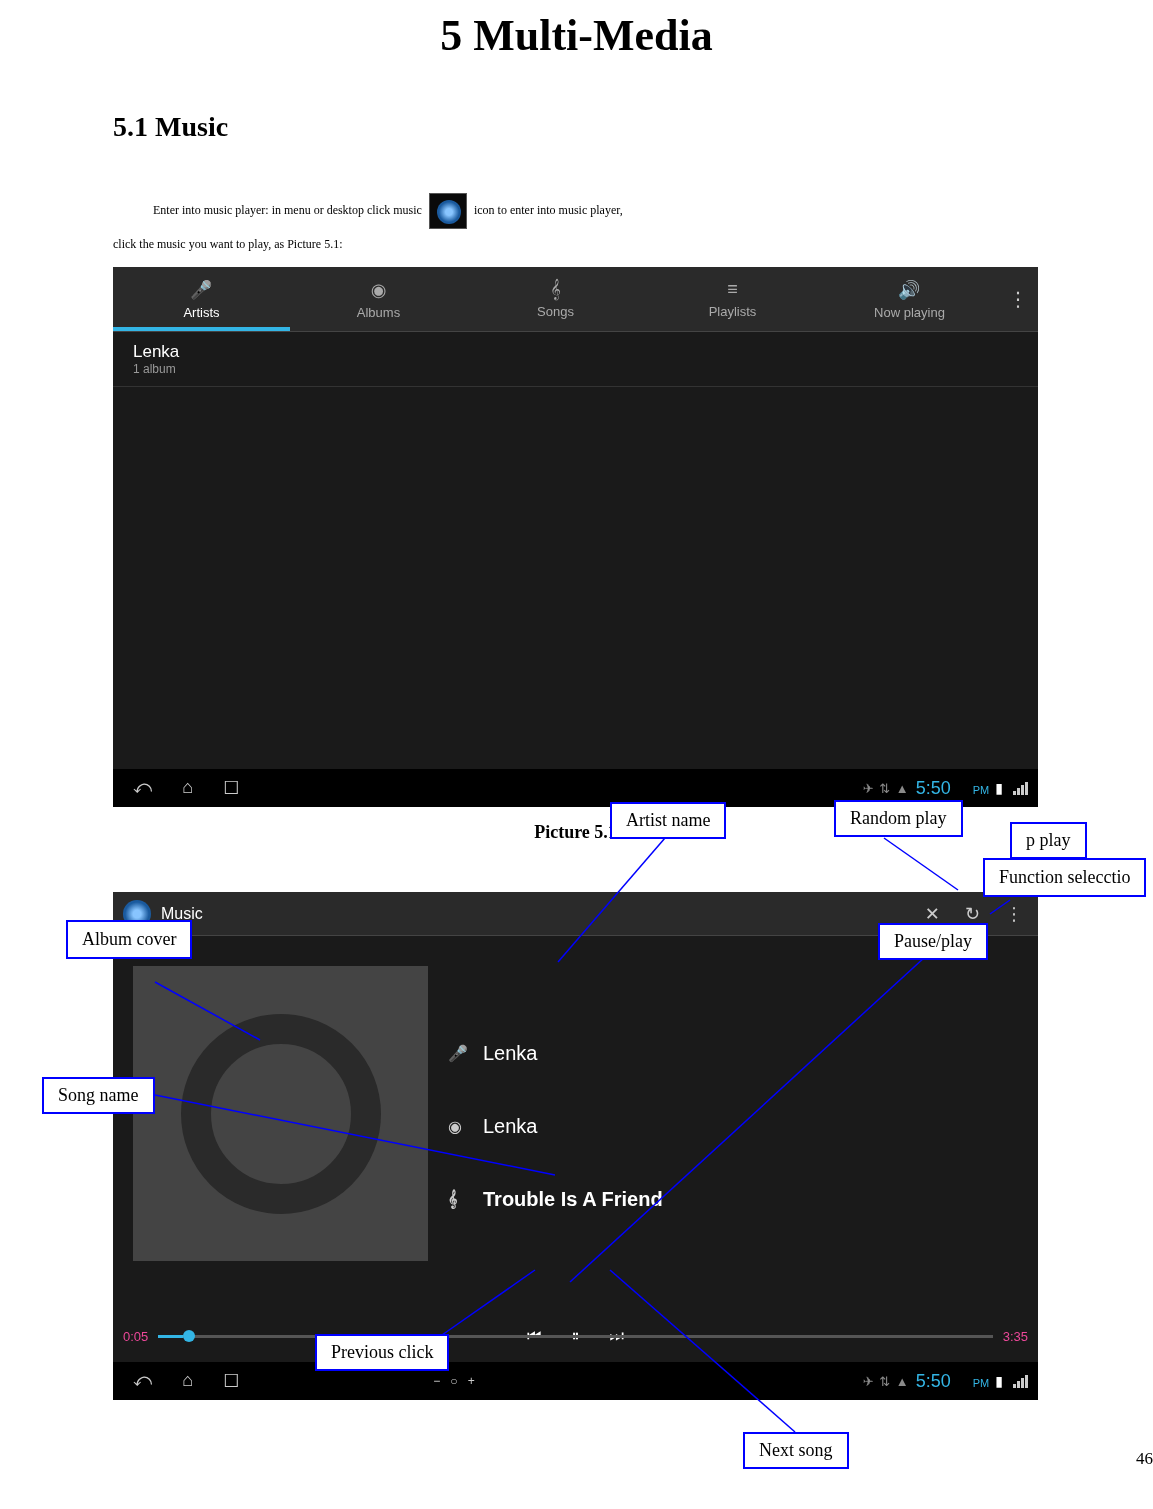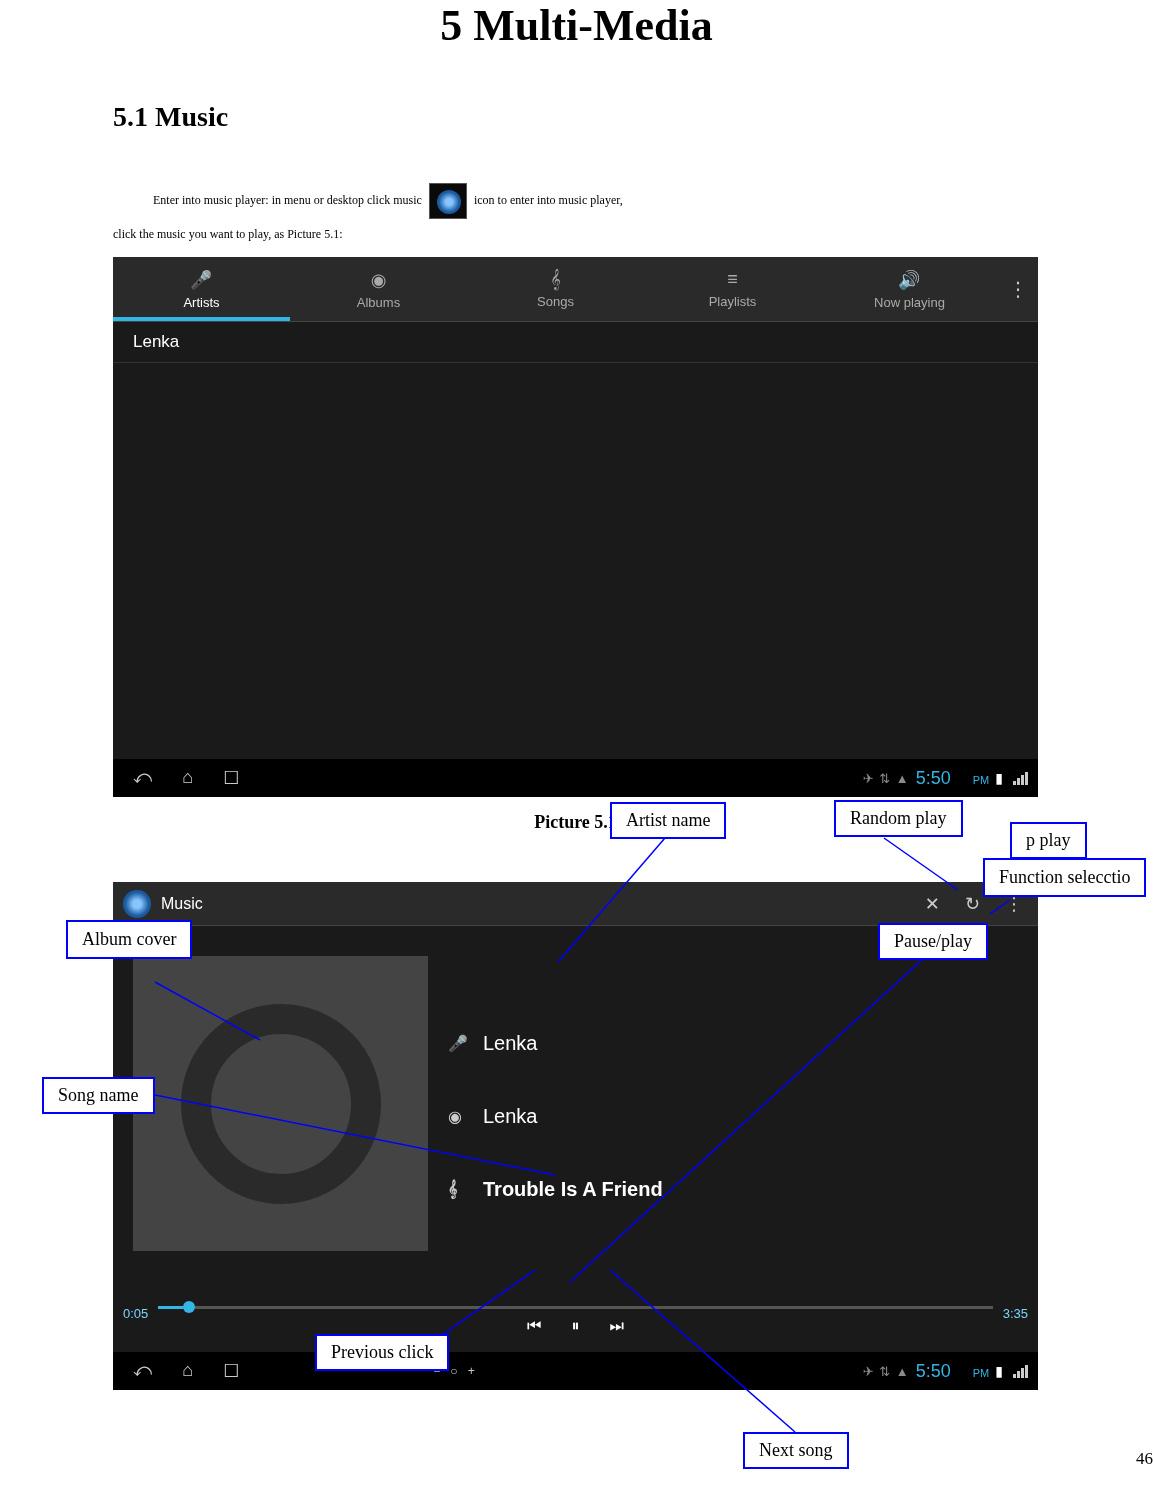--- a/index.html
+++ b/index.html
@@ -7,21 +7,21 @@
       font-family: "Times New Roman", serif;
       background: white;
       width: 1153px;
       height: 1509px;
       position: relative;
     }
     .chapter-title {
       font-size: 44px;
       font-weight: bold;
       text-align: center;
-      padding-top: 0;
+      padding-top: 10px;
     }
     .section-title {
       font-size: 28px;
       font-weight: bold;
       padding: 50px 0 0 113px;
     }
     .intro-text {
       font-size: 12px;
       line-height: 30px;
       padding: 50px 113px 0 113px;
@@ -189,22 +189,22 @@
       gap: 50px;
       color: #fff;
       font-family: Arial;
     }
     .info-row { display: flex; align-items: center; gap: 15px; font-size: 20px; }
     .info-row .icon { color: #ccc; font-size: 16px; width: 20px; }
     .info-row.bold { font-weight: bold; }
     .progress-row {
       height: 40px;
       display: flex;
-      align-items: flex-start;
-      color: #7dd3fc;
+      align-items: center;
+      color: #ec4899;
       font-family: Arial;
       font-size: 13px;
       padding: 0 10px;
       gap: 10px;
     }
     .progress-bar {
       flex: 1;
       height: 3px;
       background: #555;
       position: relative;
@@ -287,20 +287,21 @@
         <span>Playlists</span>
       </div>
       <div class="tab">
         <span class="tab-icon">🔊</span>
         <span>Now playing</span>
       </div>
       <div class="overflow-btn">⋮</div>
     </div>
     <div class="artist-item">
       <div class="name">Lenka</div>
+      <div class="count">1 album</div>
     </div>
     <div class="nav-bar">
       <div class="nav-buttons">
         <span class="nav-btn">⤺</span>
         <span class="nav-btn">⌂</span>
         <span class="nav-btn">☐</span>
       </div>
       <div class="status-right">
         <span class="status-icons">✈ ⇅ ▲</span>
         <span class="time-text">

